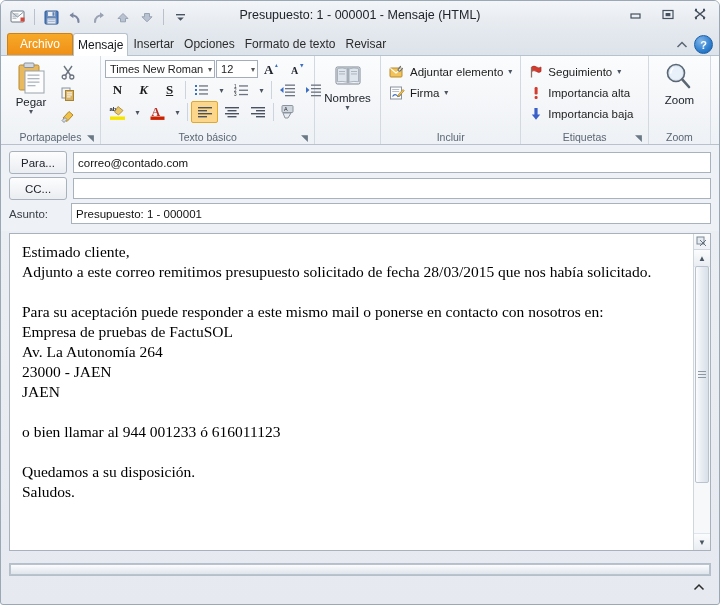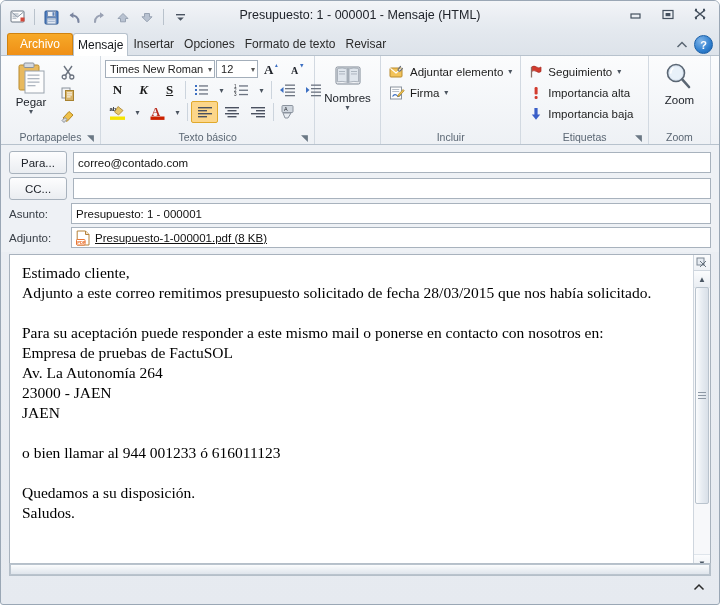--- a/index.html
+++ b/index.html
@@ -709,34 +709,20 @@
       </div>
     </div>
 
     <div class="hrow">
       <div class="hlabel">Asunto:</div>
       <div class="hfield">
         <span>Presupuesto: 1  - 000001</span>
       </div>
     </div>
 
-    <div class="hrow" style="margin-bottom:0;">
-      <div class="hlabel">Adjunto:</div>
-      <div class="hfield attach">
-        <span>
-          <svg width="15" height="16" viewBox="0 0 15 16">
-            <path d="M1.2 1 L9.5 1 L13 4.5 L13 15 L1.2 15 Z" fill="#ffffff" stroke="#b5823a"></path>
-            <path d="M9.5 1 L9.5 4.5 L13 4.5" fill="#f3e4cd" stroke="#b5823a"></path>
-            <rect x="0.5" y="9.5" width="8.5" height="5.5" rx="0.8" fill="#ffffff" stroke="#e8681f" stroke-width="0.9"></rect>
-            <text x="1.3" y="13.9" font-size="4.2" font-weight="bold" fill="#e8681f" font-family="Liberation Sans, sans-serif">PDF</text>
-          </svg>
-        </span>
-        <span class="attach-name">Presupuesto-1-000001.pdf (8 KB)</span>
-      </div>
-    </div>
   </div>
 
   <div class="bodyarea">
     <div class="bodytext">Estimado cliente,
 Adjunto a este correo remitimos presupuesto solicitado de fecha 28/03/2015 que nos había solicitado.
 
 Para su aceptación puede responder a este mismo mail o ponerse en contacto con nosotros en:
 Empresa de pruebas de FactuSOL
 Av. La Autonomía 264
 23000 - JAEN

